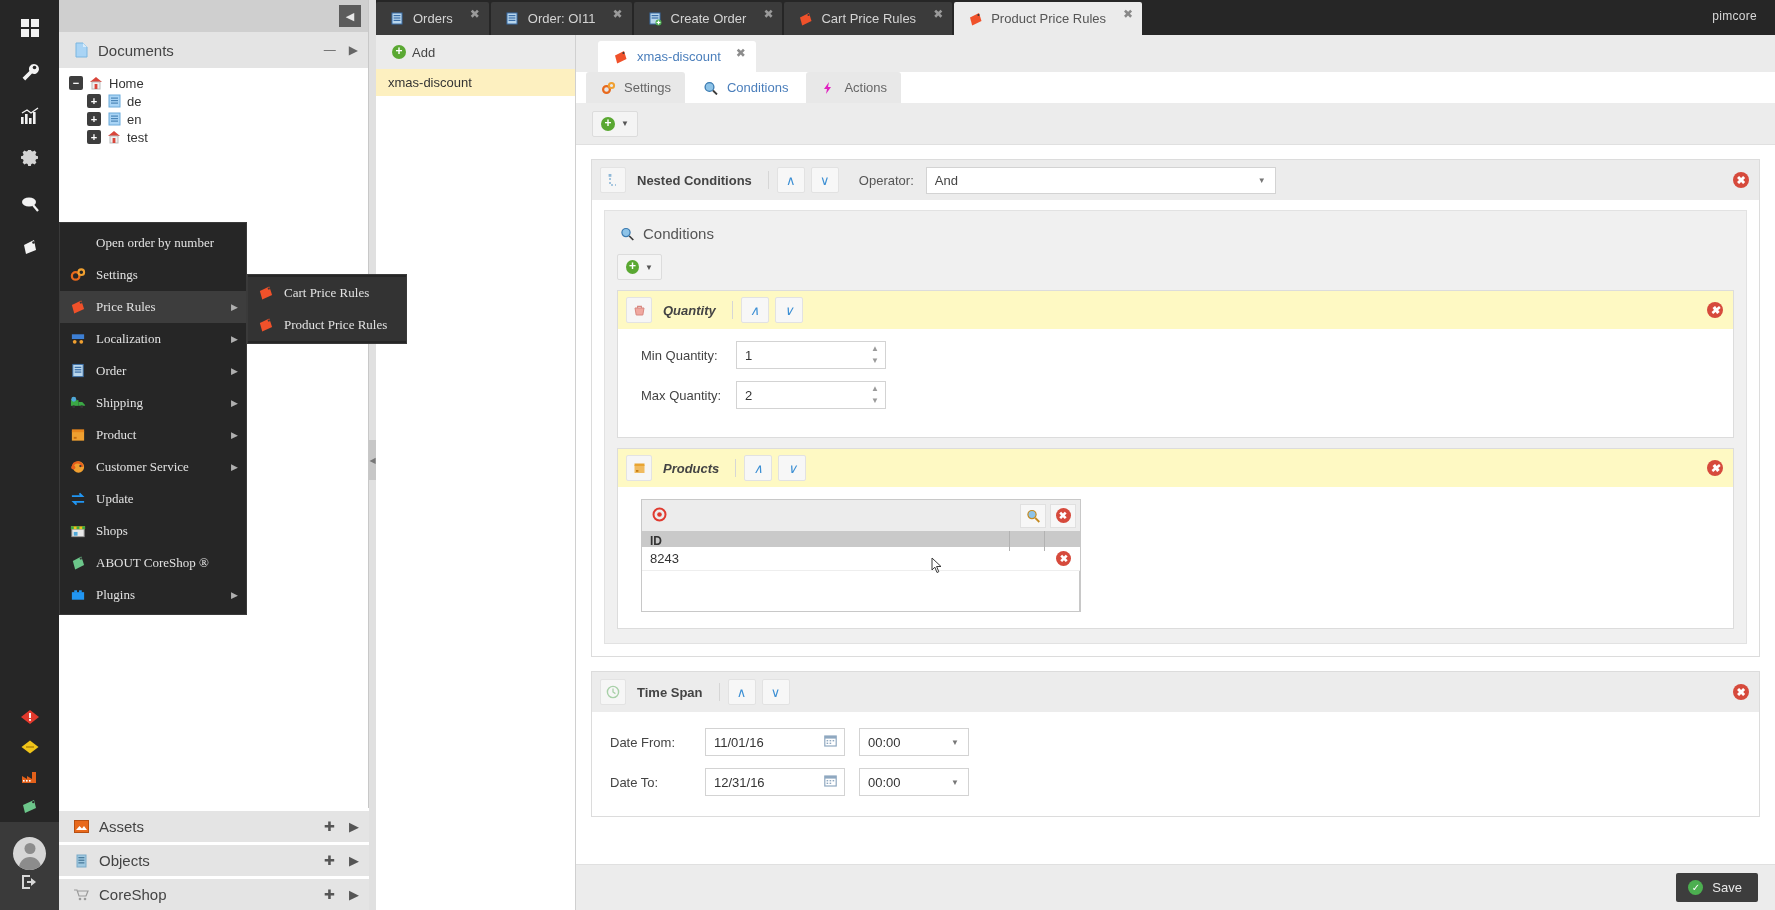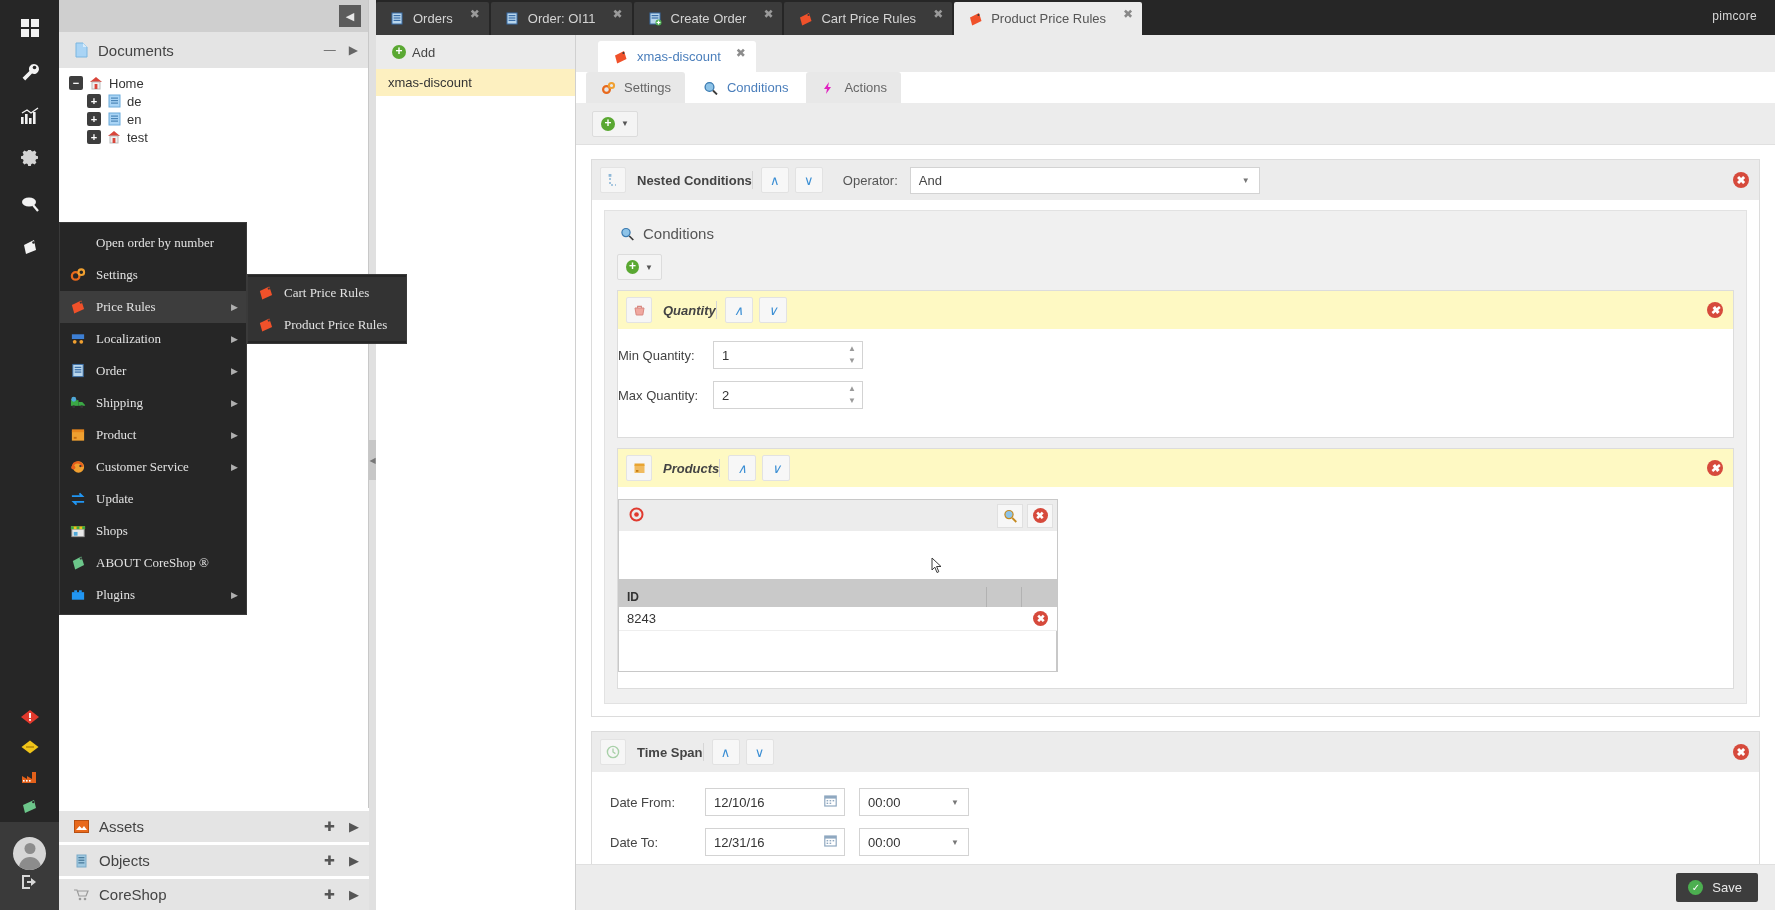--- a/index.html
+++ b/index.html
@@ -183,21 +183,21 @@
     margin: 14px 15px; border: 1px solid #dcdcdc; background: #fff;
   }
   .card-head {
     height: 40px; background: #ececec; display: flex; align-items: center; padding: 0 10px 0 8px; gap: 0;
     position: relative;
   }
   .head-icon {
     width: 26px; height: 26px; background: #f6f6f6; border: 1px solid #e3e3e3;
     display: flex; align-items: center; justify-content: center; font-size: 13px; border-radius: 2px;
   }
-  .head-title { font-weight: bold; font-size: 13px; color: #444; margin: 0 0 0 11px; }
+  .head-title { font-weight: bold; font-size: 13px; color: #444; margin: 0 16px 0 11px; }
   .divider-v { width: 1px; height: 18px; background: #d6d6d6; margin-right: 8px; }
   .navbtn {
     width: 28px; height: 26px; background: #f7f7f7; border: 1px solid #e2e2e2;
     display: flex; align-items: center; justify-content: center; color: #3c8fd4; font-size: 13px;
     margin-right: 6px; cursor: pointer; border-radius: 2px;
   }
   .label-sep { color: #555; font-size: 13px; margin: 0 12px 0 14px; }
   .selectbox {
     width: 350px; height: 27px; border: 1px solid #d3d3d3; background: #fff;
     display: flex; align-items: center; padding: 0 8px; font-size: 13px; color: #444;
@@ -209,21 +209,21 @@
     background: #d64a3c; color: #fff; font-size: 11px; line-height: 16px; text-align: center;
     cursor: pointer; font-weight: bold;
   }
 
   .card-body { padding: 10px 12px 12px 12px; }
   .inner-section { background: #f0f0f0; border: 1px solid #e2e2e2; padding: 10px 12px 14px 12px; }
   .sec-title { display: flex; align-items: center; gap: 8px; font-size: 15px; color: #555; margin: 4px 0 12px 2px; }
 
   .sub-card { background: #fff; border: 1px solid #dcdcdc; margin-top: 10px; }
   .sub-head { height: 38px; background: #fef9c3; display: flex; align-items: center; padding: 0 10px 0 8px; position: relative; font-style: italic; }
-  .sub-body { padding: 12px 16px 16px 0; background: #fff; }
+  .sub-body { padding: 12px 16px 16px 23px; background: #fff; }
 
   .formrow { display: flex; align-items: center; margin-bottom: 12px; }
   .formlabel { width: 95px; font-size: 13px; color: #444; }
   .spinner {
     width: 150px; height: 28px; border: 1px solid #d3d3d3; background: #fff;
     display: flex; align-items: center; padding: 0 8px; font-size: 13px; color: #333; position: relative;
   }
   .spin-arrows {
     position: absolute; right: 6px; top: 3px; display: flex; flex-direction: column;
     line-height: 8px; font-size: 8px; color: #9a9a9a; gap: 4px;
@@ -243,21 +243,21 @@
   .pgrid { width: 440px; border: 1px solid #c8c8c8; background: #fff; }
   .pgrid-tb {
     height: 31px; background: #ececec; display: flex; align-items: center; padding: 0 4px 0 10px;
   }
   .pgrid-tb .spacer { flex: 1 1 auto; }
   .gbtn {
     width: 26px; height: 24px; background: #f7f7f7; border: 1px solid #e0e0e0;
     display: flex; align-items: center; justify-content: center; margin-left: 4px; cursor: pointer; font-size: 12px;
   }
   .target-ic { color: #e03a2f; font-size: 13px; }
-  .pgrid-hd { height: 28px; background: #c9c9c9; display: flex; align-items: flex-end; font-size: 12px; font-weight: bold; color: #333; margin-top: 48px; }
+  .pgrid-hd { height: 16px; background: #c9c9c9; display: flex; align-items: flex-start; font-size: 12px; font-weight: bold; color: #333; }
   .hcell { padding-left: 8px; border-right: 1px solid #b2b2b2; height: 20px; display:flex; align-items:center; }
   .hcell.c1 { width: 368px; }
   .hcell.c2 { width: 35px; }
   .hcell.c3 { width: 35px; border-right: none; }
   .pgrid-row { height: 24px; display: flex; align-items: center; font-size: 13px; color: #333; border-bottom: 1px solid #eee; gap: 17px; }
   .rcell.c1 { width: 368px; padding-left: 8px; }
   .rcell.c2 { width: 35px; display:flex; align-items:center; justify-content:center; }
   .rcell.c3 { width: 35px; display:flex; align-items:center; justify-content:center; }
   .pgrid-empty { height: 40px; background: #fff; border-right: 1px solid #c8c8c8; }
   .redx {
@@ -900,21 +900,21 @@
               <span class="head-title">Time Span</span>
               <span class="divider-v"></span>
               <span class="navbtn">∧</span>
               <span class="navbtn">∨</span>
               <span class="del-x">✖</span>
             </div>
             <div class="card-body" style="padding:16px 18px 20px 18px;">
               <div class="formrow">
                 <span class="formlabel">Date From:</span>
                 <span class="datefield">
-                  <span>12/10/16</span>
+                  <span>11/01/16</span>
                   <span class="cal">
                     <svg width="13" height="13" viewBox="0 0 13 13">
                         <rect x="0.8" y="2" width="11.4" height="10" fill="none" stroke="#8fa8c0" stroke-width="1.2"></rect>
                         <rect x="0.8" y="2" width="11.4" height="2.6" fill="#8fa8c0"></rect>
                         <rect x="2.6" y="6" width="1.6" height="1.4" fill="#8fa8c0"></rect>
                         <rect x="5.6" y="6" width="1.6" height="1.4" fill="#8fa8c0"></rect>
                         <rect x="8.6" y="6" width="1.6" height="1.4" fill="#8fa8c0"></rect>
                         <rect x="2.6" y="8.6" width="1.6" height="1.4" fill="#8fa8c0"></rect>
                         <rect x="5.6" y="8.6" width="1.6" height="1.4" fill="#8fa8c0"></rect>
                       </svg>

